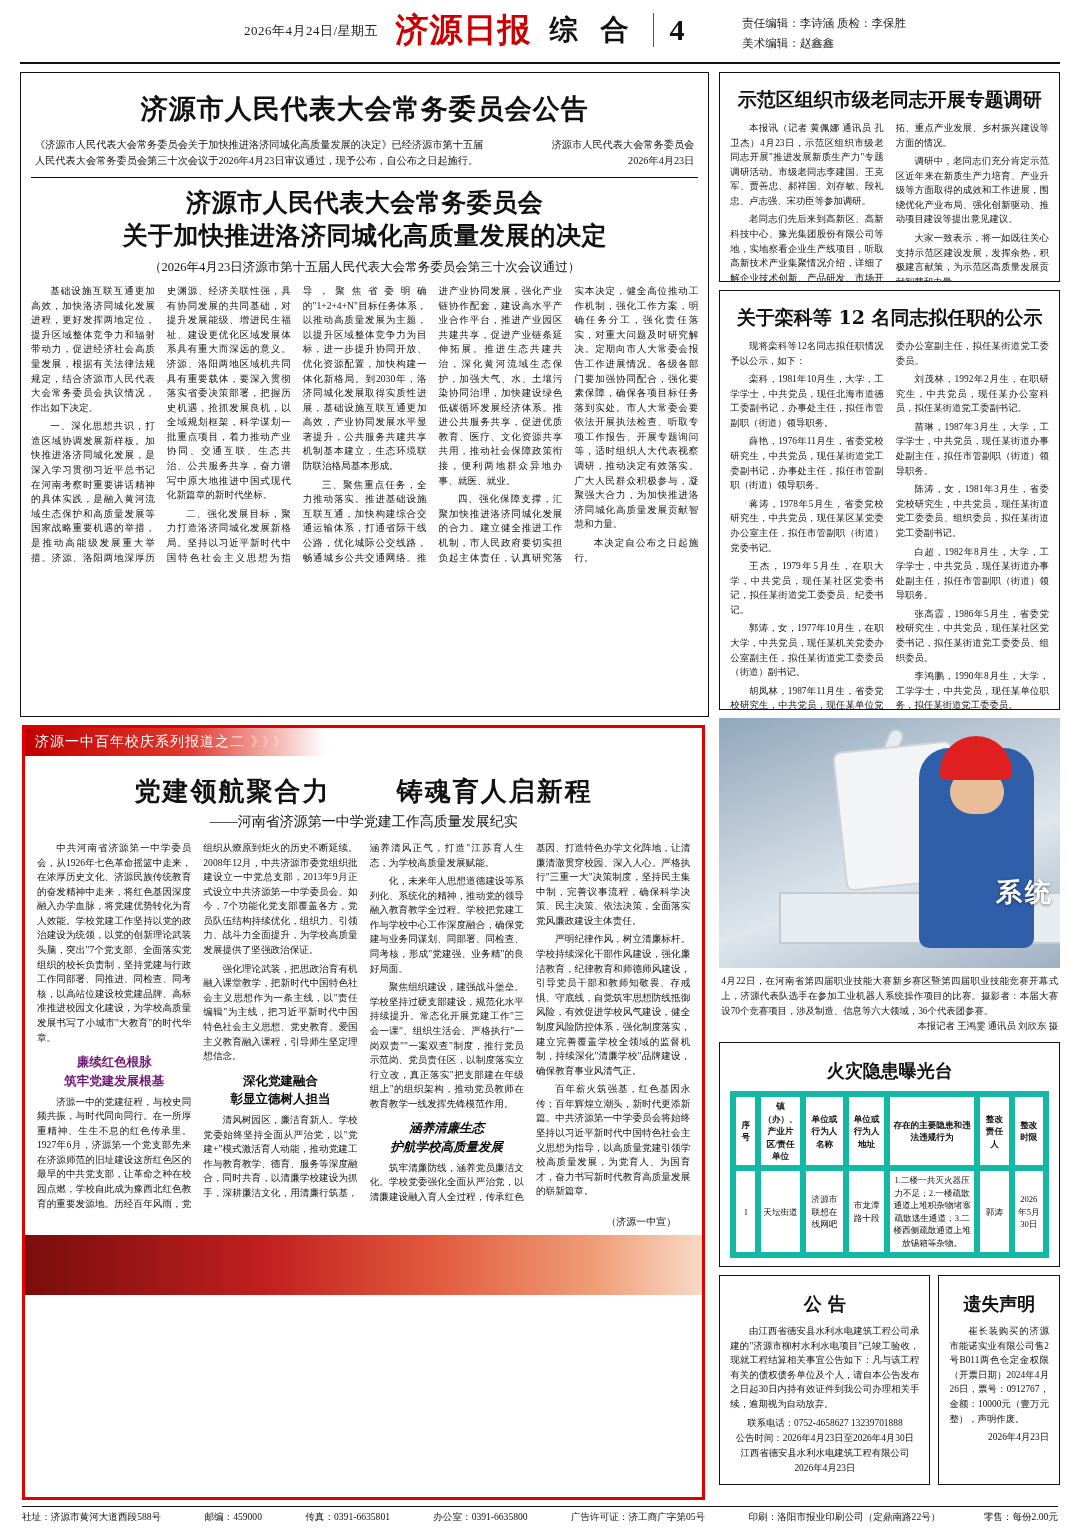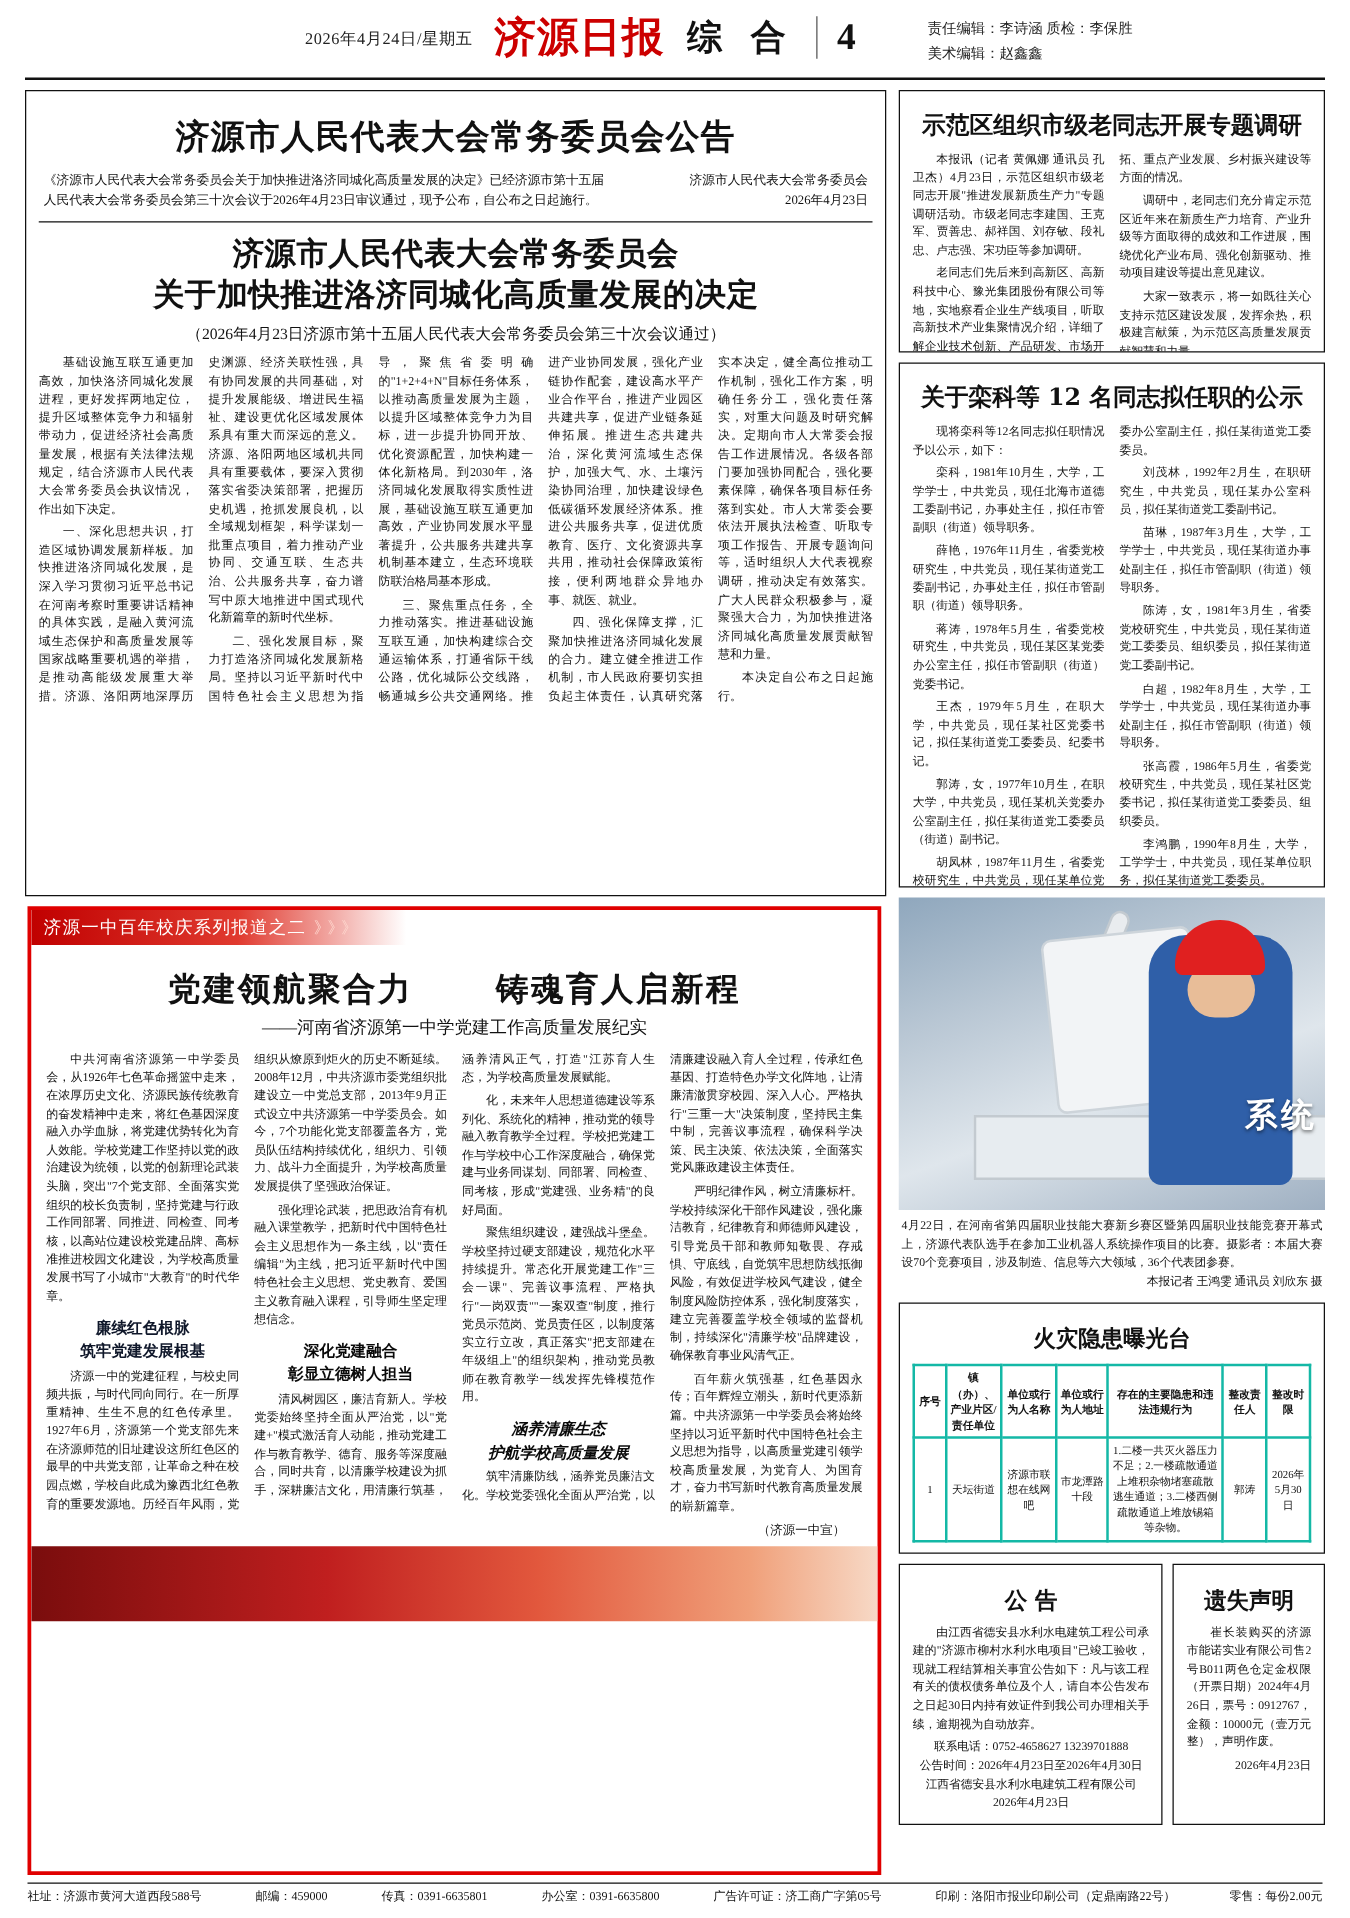--- a/index.html
+++ b/index.html
@@ -75,21 +75,21 @@
     display:flex; align-items:center; gap:6px;
     background:linear-gradient(90deg,#c00000 0%, #e03a2f 55%, #ffffff 100%);
     color:#fff; font-weight:normal; font-size:14px; padding:5px 10px; letter-spacing:1px;
     width:300px;
   }
   .banner-arrows { color:#ffd9d0; letter-spacing:-2px; font-size:13px; }
   .f-title { text-align:center; font-weight:bold; font-size:26px; font-family:"DejaVu Serif",serif; margin:18px 0 4px; letter-spacing:2px; }
   .f-sub { text-align:center; font-size:14px; margin:0 0 10px; }
   .f-body { padding:0 12px; }
   .sub-h { text-align:center; font-weight:bold; font-size:12.5px; color:#0a0a0a; margin:8px 0 4px; line-height:1.5; break-inside:avoid;}
-  .sub-h.red { color:#0f172a; }
+  .sub-h.red { color:#701a75; }
   .f-sign { text-align:right; font-size:10px; padding:4px 14px 0 0; }
   .f-deco { height:60px; background:linear-gradient(90deg,#7a0d0d,#c01f1f 35%,#e2583d 60%,#f0a07a 85%,#f7d9c6); margin-top:6px; }
 
   
   .photo {
     height:250px; width:100%;
     background:linear-gradient(160deg,#8fa7bd 0%, #b9c7d4 30%, #dfe6ec 60%, #9fb0c2 100%);
     position:relative; overflow:hidden;
   }
   .ph-robot { position:absolute; left:120px; top:28px; width:120px; height:140px; background:#f2f4f6; border:2px solid #cdd4da; border-radius:8px; transform:rotate(-6deg);}
@@ -97,21 +97,21 @@
   .ph-bench { position:absolute; left:60px; bottom:24px; width:330px; height:52px; background:#e7ecf0; border:2px solid #c3cad0; }
   .ph-person { position:absolute; right:26px; top:30px; width:115px; height:200px; background:#2f5fa8; border-radius:30px 30px 10px 10px; }
   .ph-helmet { position:absolute; right:48px; top:18px; width:72px; height:44px; background:#e02020; border-radius:36px 36px 6px 6px; }
   .ph-face { position:absolute; right:56px; top:52px; width:54px; height:44px; background:#e8bd98; border-radius:24px; }
   .ph-text { position:absolute; right:6px; bottom:58px; color:#fff; font-size:26px; font-weight:bold; letter-spacing:3px; text-shadow:0 1px 3px rgba(0,0,0,.5);}
   .caption { font-size:9.4px; line-height:1.6; text-align:justify; padding:6px 2px 0; }
   .caption .by { text-align:right; display:block; }
 
   
   table.fire { width:100%; border-collapse:collapse; font-size:8.6px; }
-  table.fire th, table.fire td { border:2px solid #14b8a6; padding:3px 2px; text-align:center; vertical-align:middle; line-height:1.45;}
+  table.fire th, table.fire td { border:6px solid #14b8a6; padding:3px 2px; text-align:center; vertical-align:middle; line-height:1.45;}
   table.fire th { font-weight:bold; }
   td.reason { text-align:left; padding:4px 5px; }
 
   
   .bot2 { display:flex; gap:8px; margin-top:8px; }
   .bot2 .b1 { flex:1.9; }
   .bot2 .b2 { flex:1; }
 
   
   .footer { border-top:1px solid #111; margin:6px 8px 0; padding:4px 0 0; display:flex; justify-content:space-between; font-size:9.6px; }
@@ -183,21 +183,21 @@
 
             <div class="sub-h red" style="white-space:pre-line;">廉续红色根脉
 筑牢党建发展根基</div>
             <p>济源一中的党建征程，与校史同频共振，与时代同向同行。在一所厚重精神、生生不息的红色传承里。1927年6月，济源第一个党支部先来在济源师范的旧址建设这所红色区的最早的中共党支部，让革命之种在校园点燃，学校自此成为豫西北红色教育的重要发源地。历经百年风雨，党组织从燎原到炬火的历史不断延续。2008年12月，中共济源市委党组织批建设立一中党总支部，2013年9月正式设立中共济源第一中学委员会。如今，7个功能化党支部覆盖各方，党员队伍结构持续优化，组织力、引领力、战斗力全面提升，为学校高质量发展提供了坚强政治保证。</p>
             <p>强化理论武装，把思政治育有机融入课堂教学，把新时代中国特色社会主义思想作为一条主线，以"责任编辑"为主线，把习近平新时代中国特色社会主义思想、党史教育、爱国主义教育融入课程，引导师生坚定理想信念。</p>
 
             <div class="sub-h" style="white-space:pre-line;">深化党建融合
 彰显立德树人担当</div>
             <p>清风树园区，廉洁育新人。学校党委始终坚持全面从严治党，以"党建+"模式激活育人动能，推动党建工作与教育教学、德育、服务等深度融合，同时共育，以清廉学校建设为抓手，深耕廉洁文化，用清廉行筑基，涵养清风正气，打造"江苏育人生态，为学校高质量发展赋能。</p>
             <p>化，未来年人思想道德建设等系列化、系统化的精神，推动党的领导融入教育教学全过程。学校把党建工作与学校中心工作深度融合，确保党建与业务同谋划、同部署、同检查、同考核，形成"党建强、业务精"的良好局面。</p>
-            <p>聚焦组织建设，建强战斗堡垒。学校坚持过硬支部建设，规范化水平持续提升。常态化开展党建工作"三会一课"、完善议事流程、严格执行"一岗双责""一案双查"制度，推行党员示范岗、党员责任区，以制度落实立行立改，真正落实"把支部建在年级组上"的组织架构，推动党员教师在教育教学一线发挥先锋模范作用。</p>
+            <p>聚焦组织建设，建强战斗堡垒。学校坚持过硬支部建设，规范化水平持续提升。常态化开展党建工作"三会一课"、组织生活会、严格执行"一岗双责""一案双查"制度，推行党员示范岗、党员责任区，以制度落实立行立改，真正落实"把支部建在年级组上"的组织架构，推动党员教师在教育教学一线发挥先锋模范作用。</p>
 
             <div class="sub-h" style="white-space:pre-line;font-style:italic;">涵养清廉生态
 护航学校高质量发展</div>
             <p>筑牢清廉防线，涵养党员廉洁文化。学校党委强化全面从严治党，以清廉建设融入育人全过程，传承红色基因、打造特色办学文化阵地，让清廉清澈贯穿校园、深入人心。严格执行"三重一大"决策制度，坚持民主集中制，完善议事流程，确保科学决策、民主决策、依法决策，全面落实党风廉政建设主体责任。</p>
             <p>严明纪律作风，树立清廉标杆。学校持续深化干部作风建设，强化廉洁教育，纪律教育和师德师风建设，引导党员干部和教师知敬畏、存戒惧、守底线，自觉筑牢思想防线抵御风险，有效促进学校风气建设，健全制度风险防控体系，强化制度落实，建立完善覆盖学校全领域的监督机制，持续深化"清廉学校"品牌建设，确保教育事业风清气正。</p>
             <p>百年薪火筑强基，红色基因永传；百年辉煌立潮头，新时代更添新篇。中共济源第一中学委员会将始终坚持以习近平新时代中国特色社会主义思想为指导，以高质量党建引领学校高质量发展，为党育人、为国育才，奋力书写新时代教育高质量发展的崭新篇章。</p>
           </div>
           <div class="f-sign">（济源一中宣）</div>
         </div>
         <div class="f-deco"></div>

